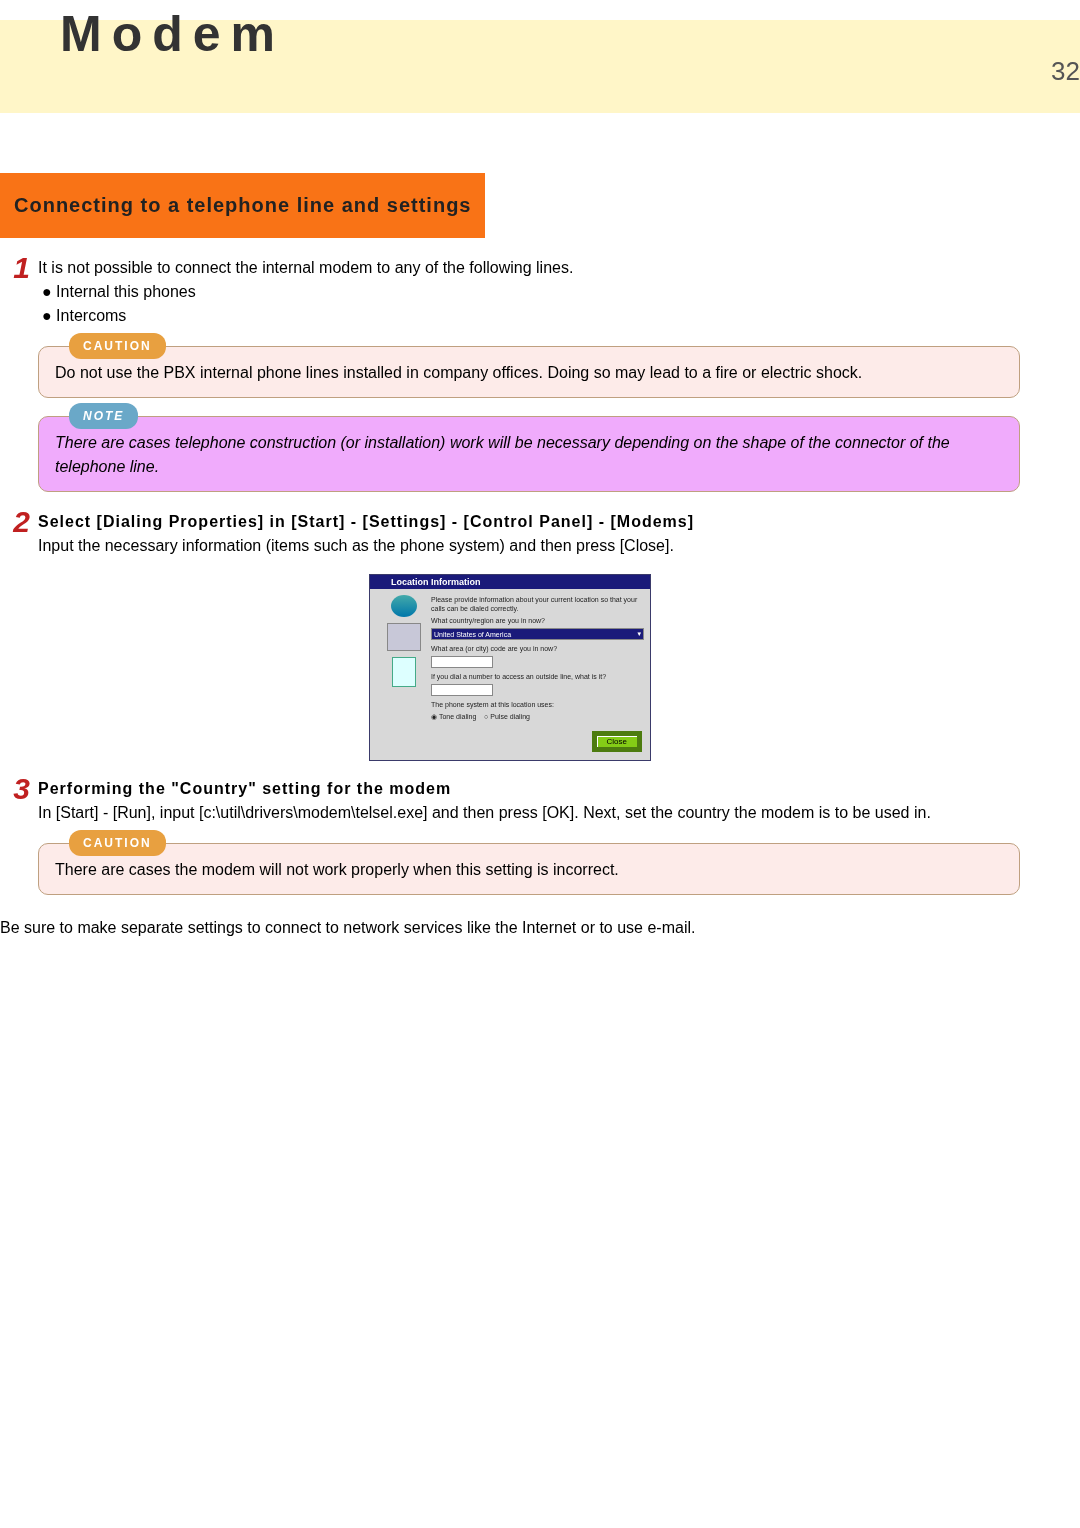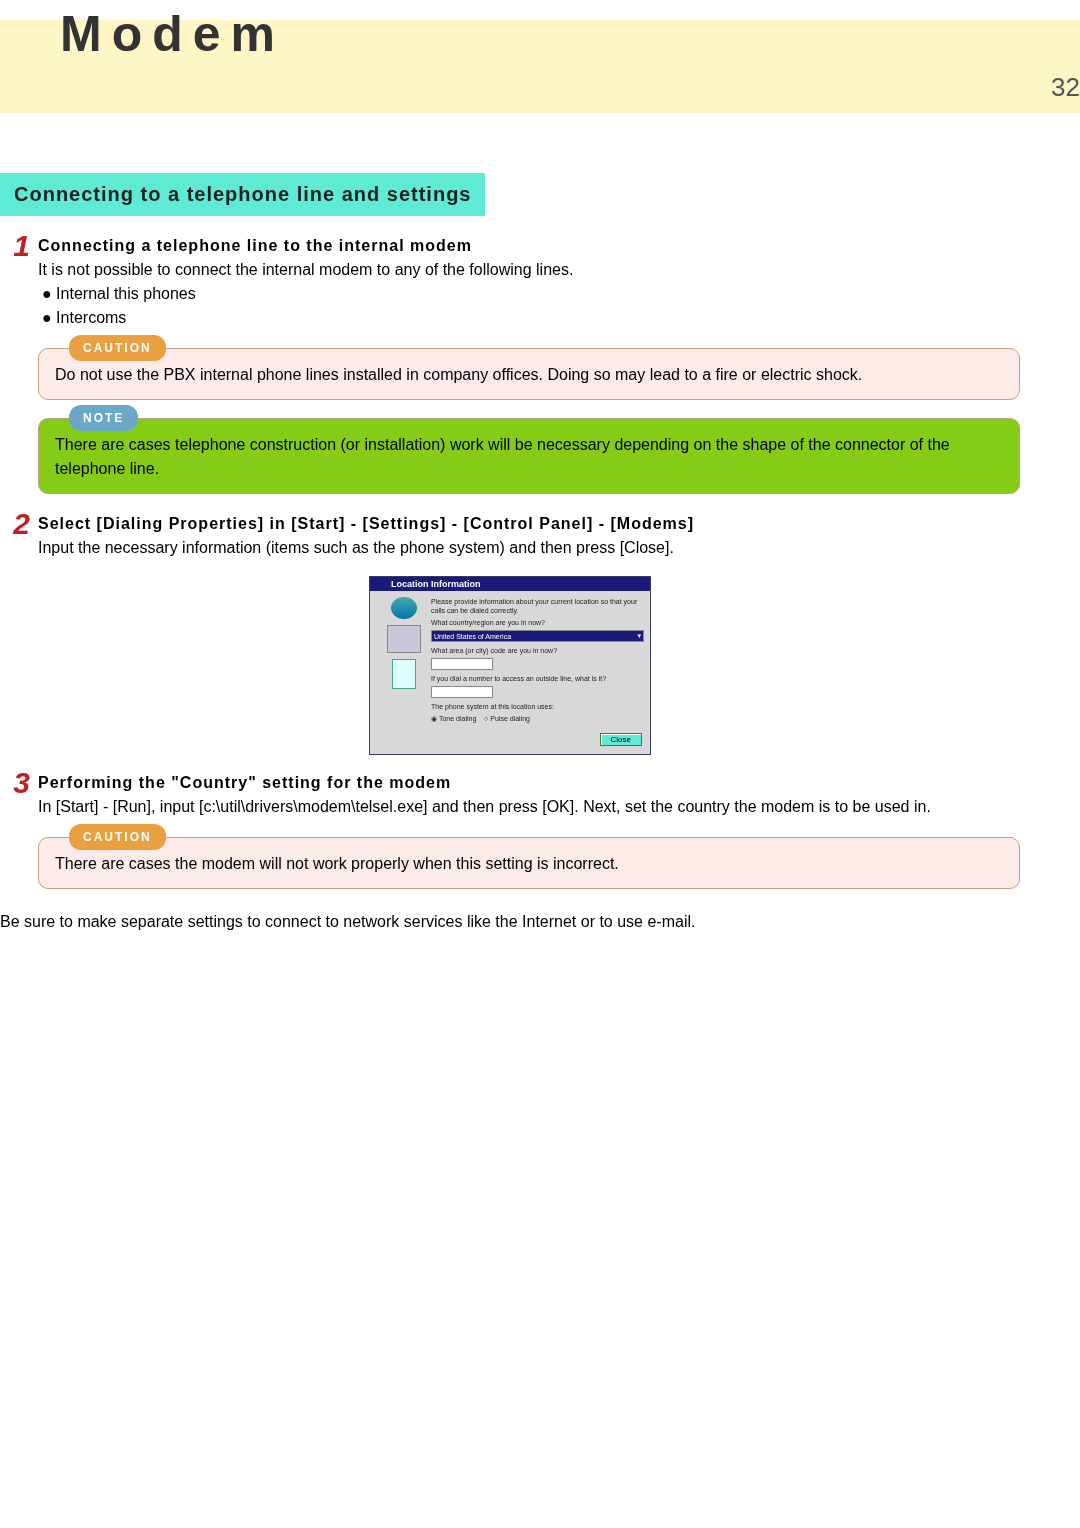--- a/index.html
+++ b/index.html
@@ -27,21 +27,21 @@
     left: 60px;
     top: -15px;
     font-size: 50px;
     font-weight: bold;
     letter-spacing: 10px;
     color: #333;
   }
   .page-number {
     position: absolute;
     right: 0;
-    top: 52px;
+    top: 36px;
     font-size: 26px;
     color: #555;
   }
   .content {
     display: flex;
     margin-top: 60px;
   }
   .left-col {
     width: 300px;
     padding: 40px 0 0 60px;
@@ -61,23 +61,23 @@
     font-weight: bold;
     letter-spacing: 1px;
     margin-top: 10px;
     width: 180px;
   }
   .right-col {
     flex: 1;
     padding-right: 60px;
   }
   .section-title {
-    background: #5eead4;
+    background: #f97316;
     display: inline-block;
-    padding: 10px 14px;
+    padding: 21px 14px;
     font-size: 20px;
     font-weight: bold;
     letter-spacing: 1px;
     color: #222;
     margin-bottom: 18px;
   }
   .step {
     display: flex;
     margin-bottom: 8px;
   }
@@ -109,21 +109,22 @@
     margin: 18px 0 18px 38px;
     position: relative;
     padding: 14px 16px 12px 16px;
     font-size: 16px;
     line-height: 1.5;
   }
   .callout.caution {
     background: #fdebe9;
   }
   .callout.note {
-    background: #84cc16;
+    background: #f0abfc;
+    font-style: italic;
   }
   .callout-label {
     position: absolute;
     top: -14px;
     left: 20px;
     font-size: 12px;
     font-weight: bold;
     letter-spacing: 2px;
     color: #fff;
     padding: 4px 14px;
@@ -168,21 +169,21 @@
   .dialog-form .small { font-size:7px; line-height:1.3; margin-bottom:3px;}
   .dialog-select {
     background:#1a1a7a;color:#fff;font-size:7px;padding:1px 2px;
     display:flex;justify-content:space-between;align-items:center;
     border:1px solid #888;margin-bottom:4px;
   }
   .dialog-input { border:1px solid #888;background:#fff;height:10px;width:60px;margin-bottom:4px;}
   .dialog-radio { font-size:7px; }
   .dialog-footer { text-align:right;padding:4px 8px 8px 0;}
   .dialog-btn {
-    display:inline-block;border:1px solid #4d7c0f;background:#5eead4;
+    display:inline-block;border:5px solid #4d7c0f;background:#84cc16;
     font-size:8px;padding:1px 10px;box-shadow:1px 1px 0 #fff inset;
   }
   .closing {
     font-size: 16px;
     line-height: 1.5;
     margin-top: 21px;
   }
 </style>
 </head>
 <body>
@@ -198,21 +199,20 @@
 
 
     <div class="right-col">
 
       <div class="section-title">Connecting to a telephone line and settings</div>
 
       
       <div class="step">
         <div class="step-num">1</div>
         <div class="step-body">
-          <div class="step-title">Connecting a telephone line to the internal modem</div>
           <div>It is not possible to connect the internal modem to any of the following lines.</div>
           <div class="bullet">● Internal this phones</div>
           <div class="bullet">● Intercoms</div>
         </div>
       </div>
 
       <div class="callout caution">
         <span class="callout-label">CAUTION</span>
         <span>Do not use the PBX internal phone lines installed in company offices.  Doing so may lead to a fire or electric shock.</span>
       </div>

